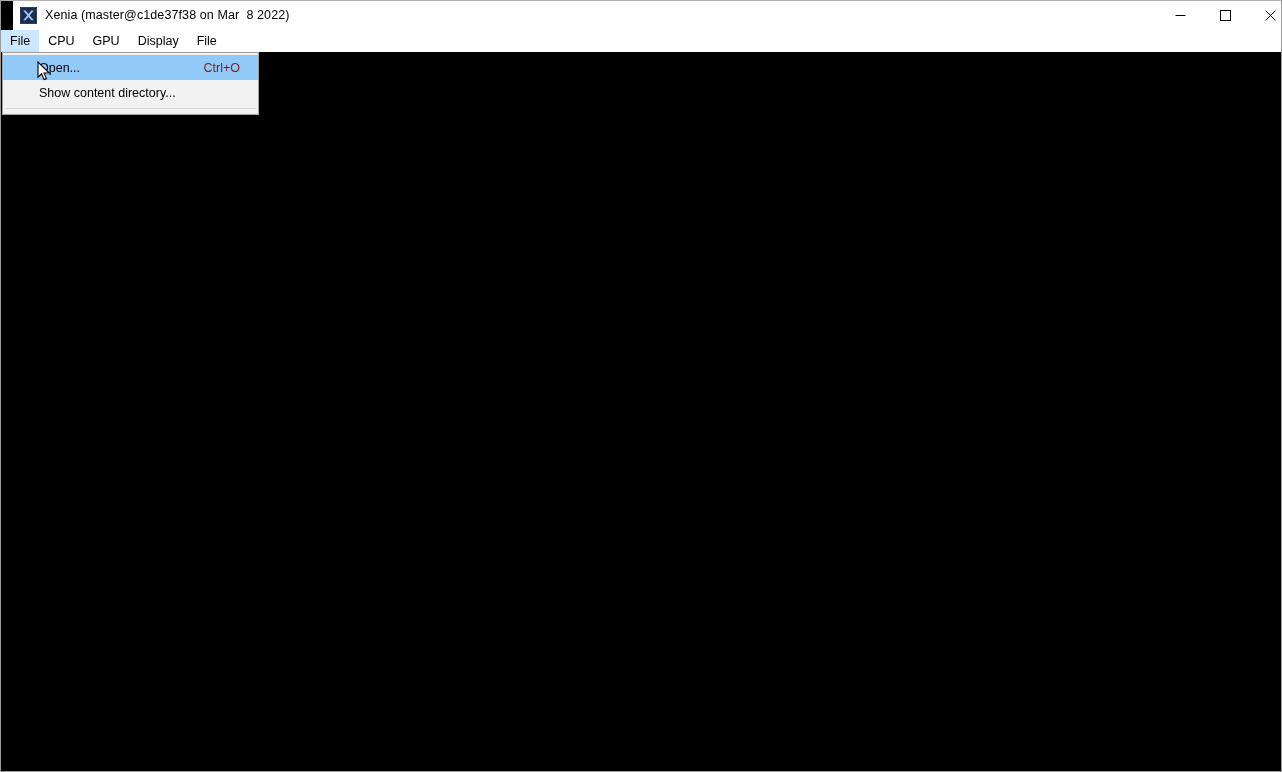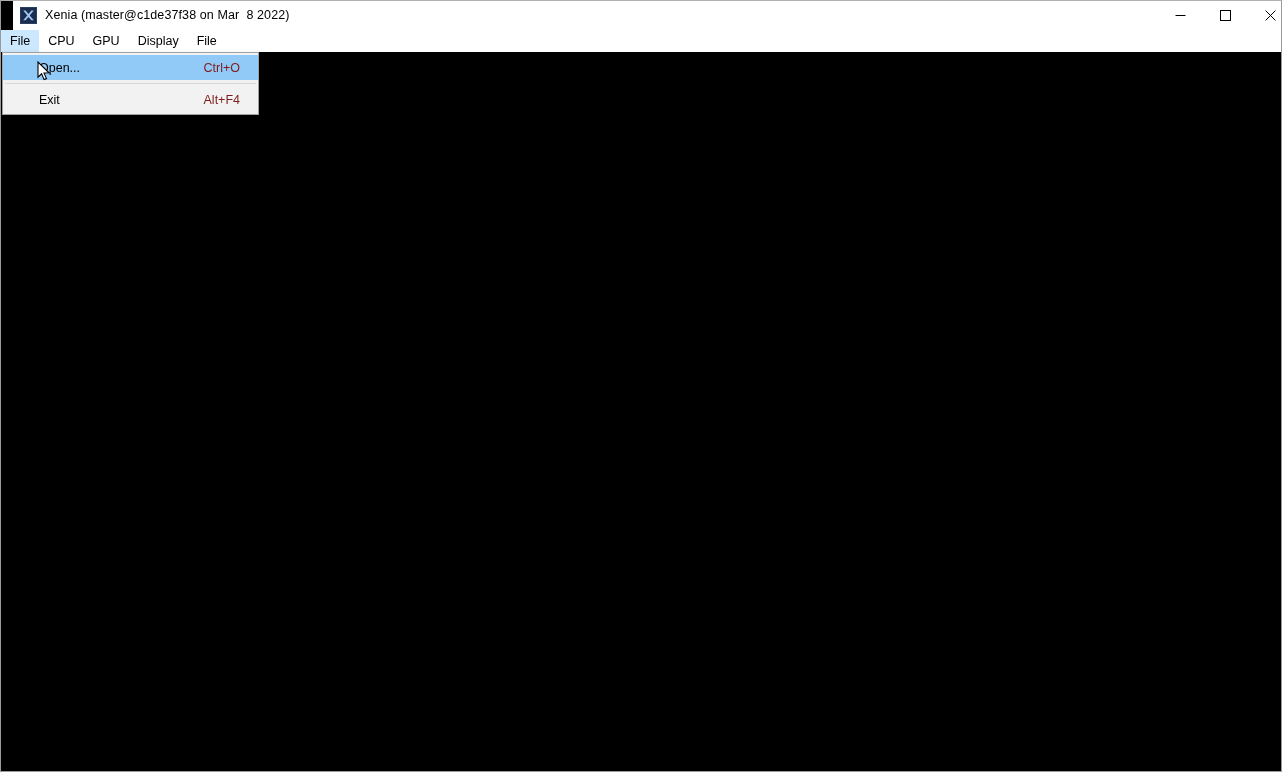--- a/index.html
+++ b/index.html
@@ -234,25 +234,24 @@
 
   <div class="content">
     <div class="content-status"></div>
   </div>
 
   <div class="dropdown">
     <div class="dd-item highlighted">
       <span>Open...</span>
       <span class="dd-shortcut">Ctrl+O</span>
     </div>
+    <div class="dd-item">
+      <span>Show content directory...</span>
+    </div>
     <div class="dd-sep"></div>
-    <div class="dd-item">
-      <span>Exit</span>
-      <span class="dd-shortcut">Alt+F4</span>
-    </div>
   </div>
 
   <div class="cursor">
     <svg width="14" height="21" viewBox="0 0 14 21" aria-hidden="true">
       <path d="M1 1 L1 16.2 L4.6 12.8 L7.1 18.6 L9.5 17.6 L7.0 12.0 L12.0 11.8 Z" fill="#ffffff" stroke="#000000" stroke-width="1.1" stroke-linejoin="miter"></path>
     </svg>
   </div>
 
 </div>
 

